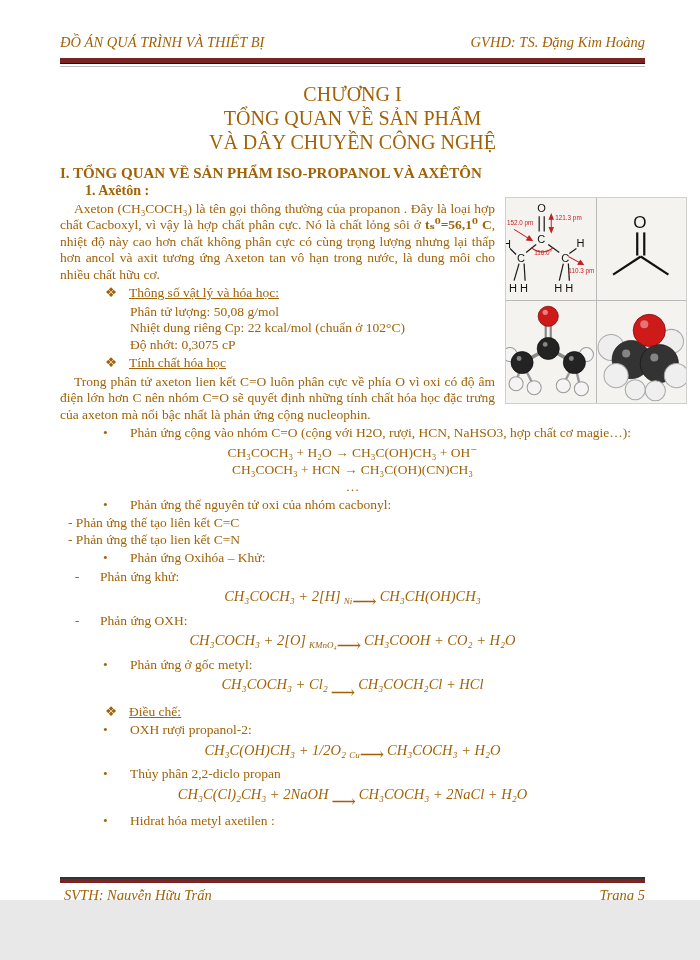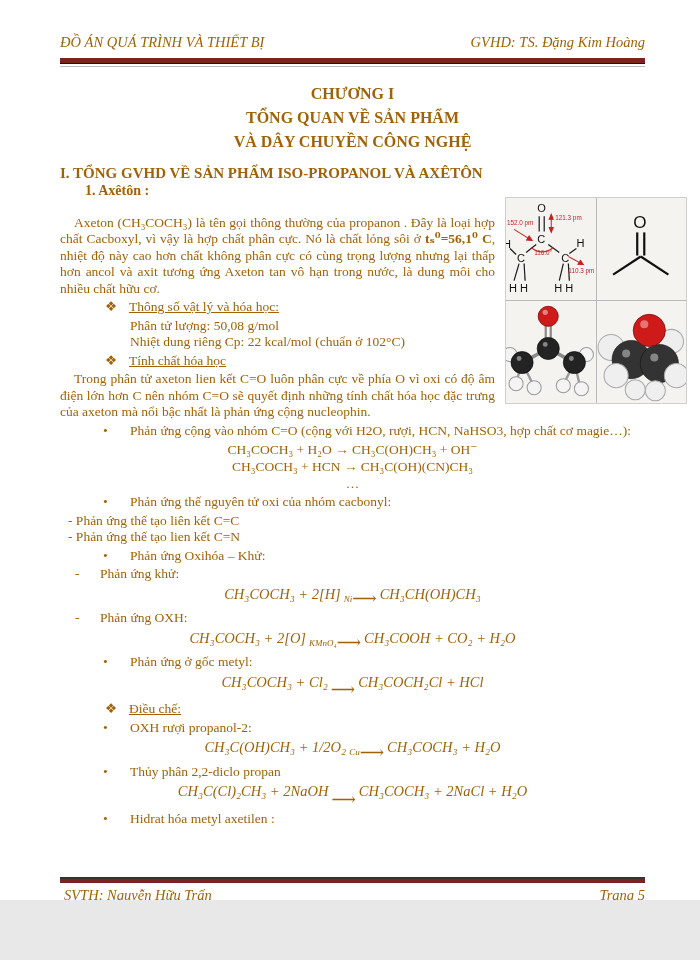--- a/index.html
+++ b/index.html
@@ -11,23 +11,23 @@
   
   .hdr{position:absolute;top:34px;left:60px;right:55px;display:flex;justify-content:space-between;
        font-style:italic;font-size:14.5px;}
   .hrule{position:absolute;top:58px;left:60px;right:55px;height:5px;background:#7a2323;border-bottom:1px solid #2b0d0d;}
   .hrule2{position:absolute;top:66px;left:60px;right:55px;height:1px;background:#bdbdbd;}
   .frule{position:absolute;top:877px;left:60px;right:55px;height:4px;background:#7a2323;border-top:2px solid #333;}
   .ftr{position:absolute;top:887px;left:64px;right:55px;display:flex;justify-content:space-between;
        font-style:italic;font-size:14.5px;}
   
   .content{position:absolute;top:78px;left:60px;width:585px;font-size:13.5px;line-height:16.5px;}
-  .chapter{text-align:center;font-weight:bold;font-size:16px;line-height:24px;margin:4px 0 10px;}
+  .chapter{text-align:center;font-weight:normal;font-size:20px;line-height:24px;margin:4px 0 10px;}
   .sec{font-weight:bold;font-size:15px;line-height:18px;margin:8px 0 1px;}
-  .sub{font-weight:bold;font-size:14px;margin:1px 0 15px 25px;}
+  .sub{font-weight:bold;font-size:14px;margin:1px 0 1px 25px;}
   .figspacer{float:right;width:150px;height:206px;}
   .para{margin:1px 0;text-align:justify;text-indent:14px;}
   .ditem{margin:2px 0 2px 45px;display:flex;}
   .dmark{width:24px;flex:none;}
   .dtext{text-decoration:underline;}
   .props{margin-left:70px;}
   .bitem{margin:2px 0 2px 43px;display:flex;}
   .bmark{width:27px;flex:none;}
   .btext{flex:1;}
   .eqs{text-align:center;line-height:17px;margin:1px 0;}
@@ -58,35 +58,36 @@
   <div class="hrule2"></div>
 
   <div class="content">
 
     <div class="chapter">
       <div>CHƯƠNG I</div>
       <div>TỔNG QUAN VỀ SẢN PHẨM</div>
       <div>VÀ DÂY CHUYỀN CÔNG NGHỆ</div>
     </div>
 
-    <div class="sec">I. TỔNG GVHD VỀ SẢN PHẨM ISO-PROPANOL VÀ AXÊTÔN</div>
+    <div class="sec">I. TỔNG QUAN VỀ SẢN PHẨM ISO-PROPANOL VÀ AXÊTÔN</div>
     <div class="sub">1. Axêtôn :</div>
 
     <div class="figspacer"></div>
 
     <p class="para"><span>Axeton (CH₃COCH₃) là tên gọi thông thường của propanon . Đây là loại hợp chất Cacboxyl, vì vậy là hợp chất phân cực. Nó là chất lỏng sôi ở </span><b>tₛ⁰=56,1⁰ C</b><span>, nhiệt độ này cao hơn chất không phân cực có cùng trọng lượng nhưng lại thấp hơn ancol và axit tương ứng Axeton tan vô hạn trong nước, là dung môi cho nhiều chất hữu cơ.</span></p>
 
     <div class="ditem">
       <span class="dmark">❖</span>
       <span class="dtext">Thông số vật lý và hóa học:</span>
     </div>
 
     <div class="props">
       <div>Phân tử lượng: 50,08 g/mol</div>
       <div>Nhiệt dung riêng Cp: 22 kcal/mol (chuẩn ở 102°C)</div>
+      <div>Độ nhớt: 0,3075 cP</div>
     </div>
 
     <div class="ditem">
       <span class="dmark">❖</span>
       <span class="dtext">Tính chất hóa học</span>
     </div>
 
     <p class="para">Trong phân tử axeton lien kết C=O luôn phân cực về phía O vì oxi có độ âm điện lớn hơn C nên nhóm C=O sẽ quyết định những tính chất hóa học đặc trưng của axeton mà nổi bậc nhất là phản ứng cộng nucleophin.</p>
 
     <div class="bitem">

